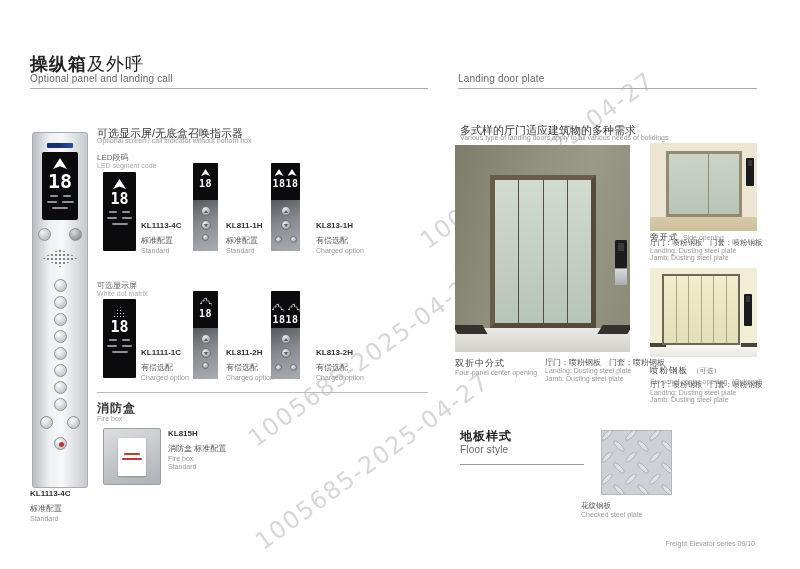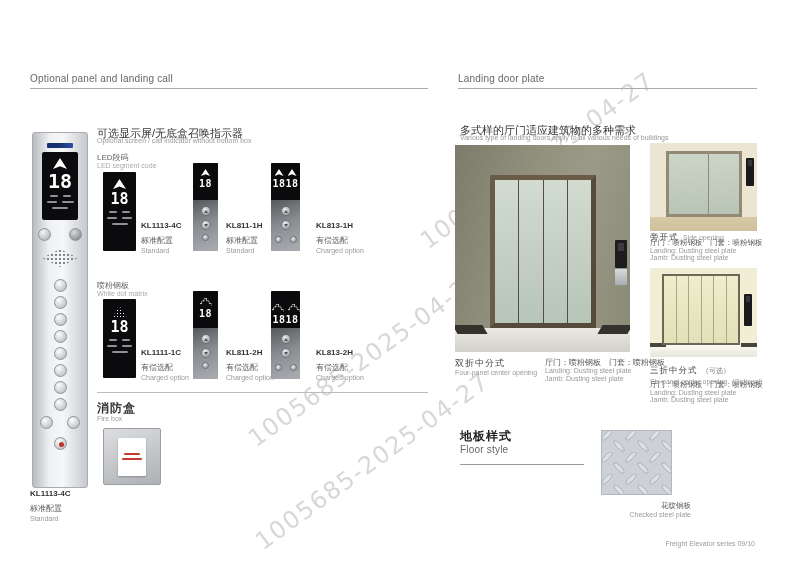--- a/index.html
+++ b/index.html
@@ -151,32 +151,35 @@
                      border:2px solid #6e6757; display:flex; background:#aaa788; gap:1px; }
   .open2 .pane { flex:1; background:linear-gradient(175deg,#f0eecb,#e2e0b8); }
 
   .door-cap-zh { font-size:9px; color:#444; letter-spacing:1px;font-family:Liberation Serif, serif; }
   .door-cap-en { font-size:7px; color:#999; }
   .spec-zh { font-size:8px; color:#555; }
   .spec-en { font-size:7px; color:#999; }
   .note { font-size:7px; color:#777; font-weight:normal; }
 
   
-  .plate-cap { width:110px; text-align:right; }
+  .plate-cap { width:110px; text-align:left; }
 </style>
 </head>
 <body>
 
 <div class="page">
 
   <div class="wm" style="left:415px;top:232px">1005685-2025-04-27</div>
   <div class="wm" style="left:243px;top:430px">1005685-2025-04-27</div>
   <div class="wm" style="left:250px;top:533px">1005685-2025-04-27</div>
 
 
+  <div class="abs title" style="left:30px;top:52px">
+    <span class="b">操纵箱</span><span>及外呼</span>
+  </div>
   <div class="abs subtitle" style="left:30px;top:73px">Optional panel and landing call</div>
   <div class="abs rule" style="left:30px;top:88px;width:398px"></div>
 
   <div class="abs cop" style="left:32px;top:132px">
     <div class="cop-logo"></div>
     <div class="cop-screen">
       <div class="led-arrow"></div>
       <div class="cop-floor">18</div>
       <div class="bar-row">
           <i class="bar b8"></i>
@@ -285,21 +288,21 @@
         <div class="sbtn"></div>
       </div>
     </div>
   </div>
   <div class="abs lbl" style="left:316px;top:221px">
     <div class="lbl-model">KL813-1H</div>
     <div class="lbl-zh">有偿选配</div>
     <div class="lbl-en">Charged option</div>
   </div>
 
-  <div class="abs grp-zh" style="left:97px;top:280px">喷粉钢板</div>
+  <div class="abs grp-zh" style="left:97px;top:280px">可选显示屏</div>
   <div class="abs grp-en" style="left:97px;top:290px">White dot matrix</div>
 
   <div class="abs p-display" style="left:103px;top:299px">
     <div class="dot-tri"></div>
     <div class="p-floor">18</div>
     <div class="bar-row">
         <i class="bar b8"></i>
         <i class="bar b8"></i>
       </div>
     <div class="bar-row">
@@ -367,20 +370,26 @@
   <div class="abs rule" style="left:97px;top:392px;width:331px;background:#bbb"></div>
 
   <div class="abs fb-title-zh" style="left:97px;top:400px">消防盒</div>
   <div class="abs fb-title-en" style="left:97px;top:415px">Fire box</div>
   <div class="abs firebox" style="left:103px;top:428px">
     <div class="fb-card">
       <i class="fb-line fl1"></i>
         <i class="fb-line fl2"></i>
     </div>
   </div>
+  <div class="abs lbl" style="left:168px;top:429px">
+    <div class="lbl-model">KL815H</div>
+    <div class="lbl-zh">消防盒 标准配置</div>
+    <div class="lbl-en">Fire box</div>
+    <div class="lbl-en">Standard</div>
+  </div>
 
   <div class="abs subtitle" style="left:458px;top:73px">Landing  door plate</div>
   <div class="abs rule" style="left:458px;top:88px;width:299px"></div>
 
   <div class="abs mini-h-zh" style="left:460px;top:123px">多式样的厅门适应建筑物的多种需求</div>
   <div class="abs mini-h-en" style="left:460px;top:134px">Various type of landing doors apply to all various needs of buildings</div>
 
   <div class="door-lg" style="left:455px;top:145px">
     <div class="floor"></div>
     <div class="bb bb-l"></div>
@@ -424,21 +433,21 @@
       <div class="pane"></div>
         <div class="pane"></div>
         <div class="pane"></div>
       <div class="pane"></div>
         <div class="pane"></div>
         <div class="pane"></div>
     </div>
     <div class="callp" style="left:94px;top:26px;width:8px;height:32px"></div>
   </div>
   <div class="abs" style="left:650px;top:359px">
-    <span class="door-cap-zh" style="font-size:8.5px">三折中分式</span>
+    <span class="door-cap-zh" style="font-size:8.5px">喷粉钢板</span>
     <span class="note">（可选）</span>
   </div>
   <div class="abs" style="left:650px;top:370px">
     <span class="door-cap-en">Six-panel center opening</span>
     <span class="door-cap-en">(Optional)</span>
   </div>
   <div class="abs spec-zh" style="left:650px;top:380px;font-size:7.5px">厅门：喷粉钢板　门套：喷粉钢板</div>
   <div class="abs spec-en" style="left:650px;top:389px">Landing: Dusting steel plate</div>
   <div class="abs spec-en" style="left:650px;top:396px">Jamb: Dusting steel plate</div>
 

